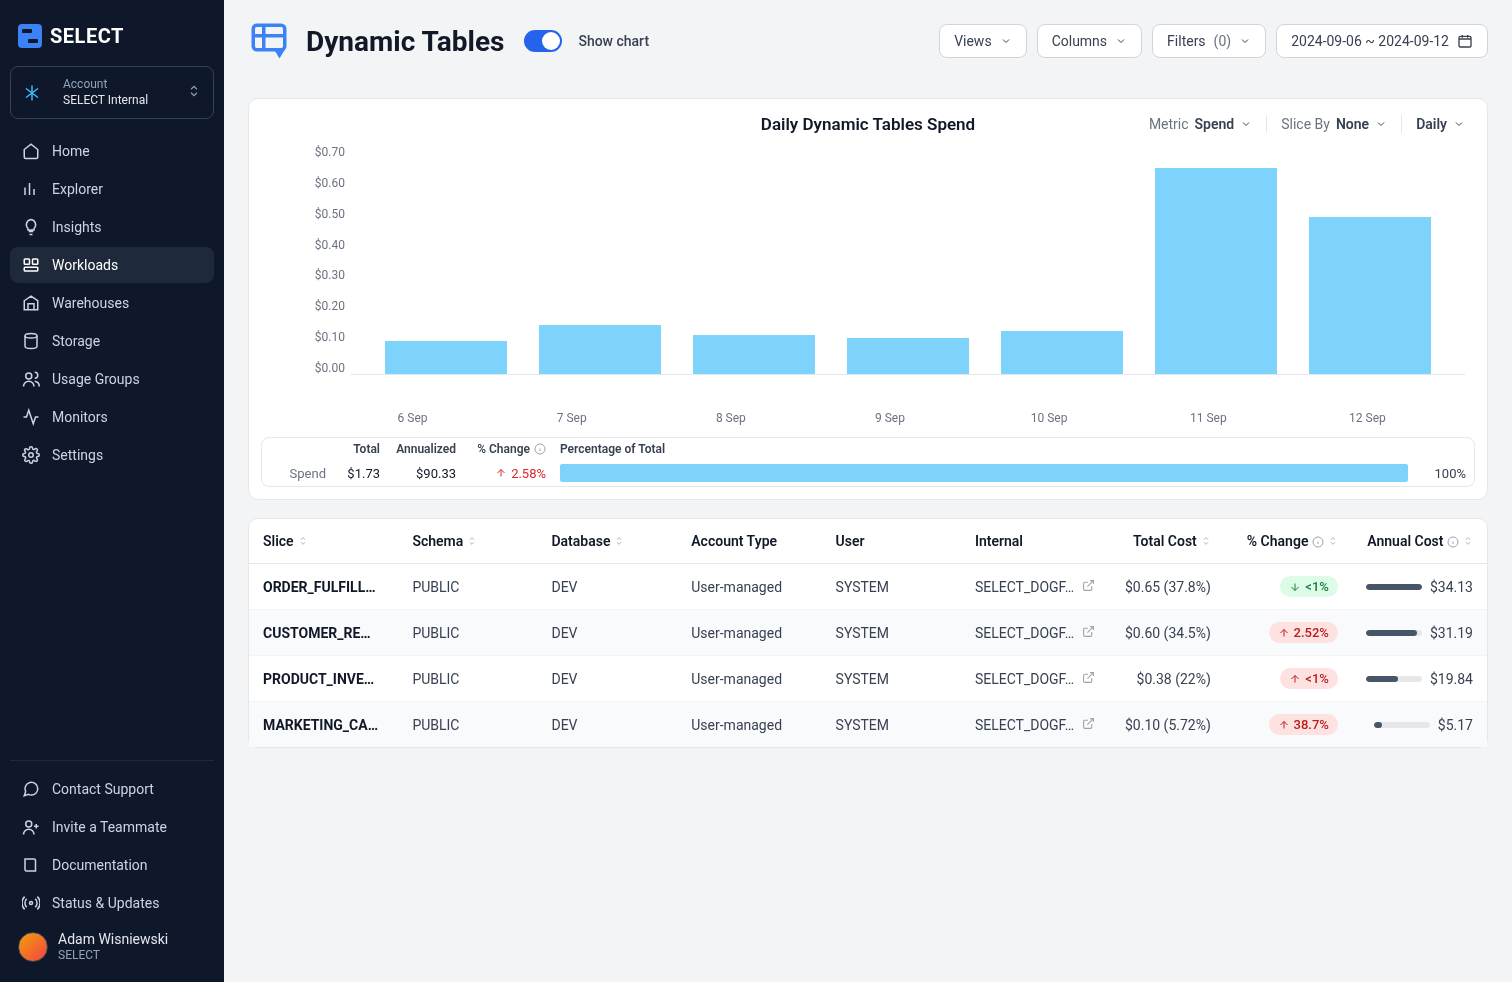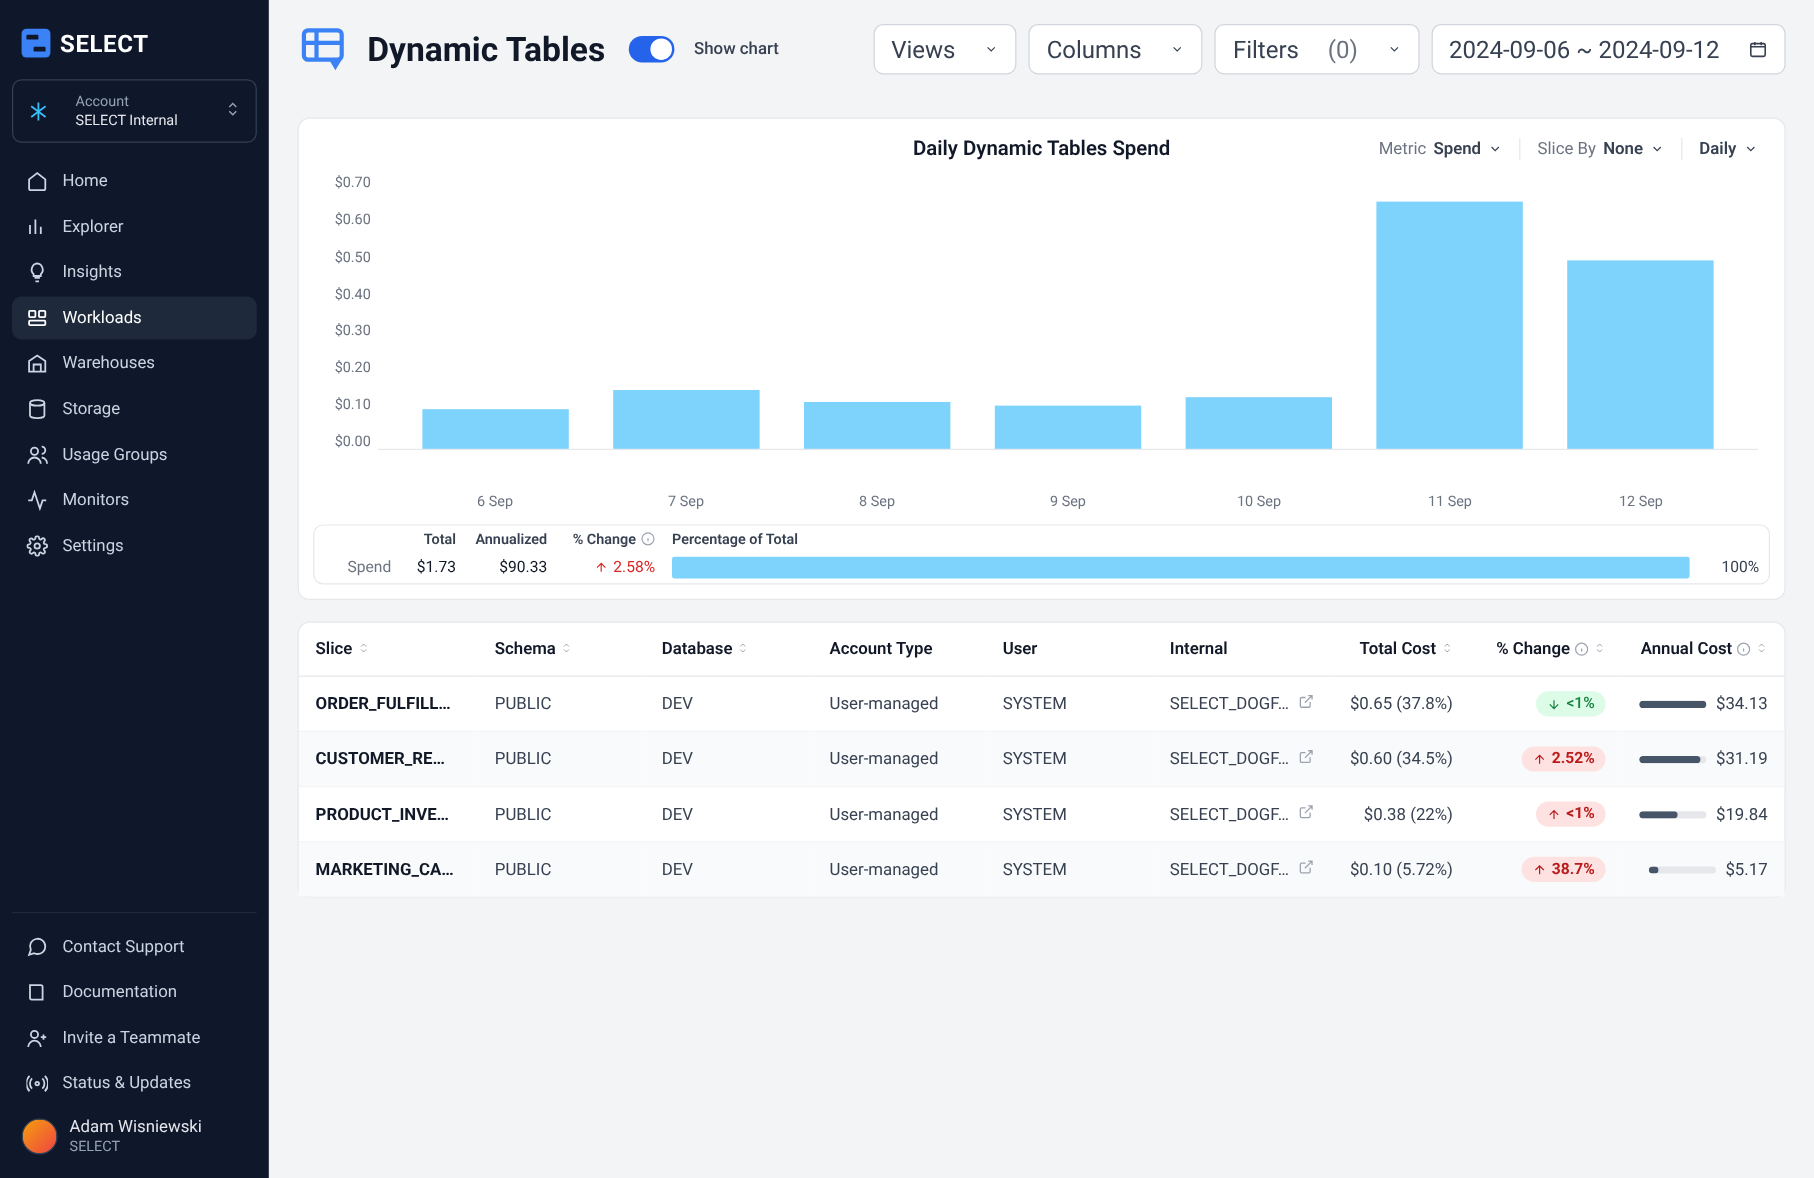--- a/index.html
+++ b/index.html
@@ -160,22 +160,22 @@
 .toggle-label { color: #374151; font-weight: 500; }
 .header-spacer { flex: 1; }
 .toolbar { display: flex; gap: 10px; }
 .btn {
   background: white;
   border: 1px solid #d1d5db;
   border-radius: 8px;
   padding: 8px 14px;
   display: flex;
   align-items: center;
-  gap: 24px;
-  font-size: 20px;
+  gap: 8px;
+  font-size: 14px;
   color: #374151;
   cursor: pointer;
 }
 .btn .count { color: #6b7280; }
 
 
 .card {
   background: white;
   border: 1px solid #e5e7eb;
   border-radius: 10px;
@@ -220,20 +220,21 @@
   width: 44px;
   display: flex;
   flex-direction: column;
   justify-content: space-between;
   font-size: 12px;
   color: #6b7280;
   text-align: right;
   padding-right: 6px;
   padding-bottom: 0;
   height: 230px;
+  margin-left: 36px;
 }
 .plot {
   flex: 1;
   position: relative;
   border-bottom: 1px solid #e5e7eb;
   height: 230px;
 }
 .bars {
   position: absolute;
   inset: 0;
@@ -315,21 +316,21 @@
 .badge {
   display: inline-flex;
   align-items: center;
   gap: 4px;
   padding: 3px 9px;
   border-radius: 999px;
   font-size: 13px;
   font-weight: 500;
 }
 .badge-down { background: #dcfce7; color: #15803d; }
-.badge-up { background: #fee2e2; color: #b91c1c; font-weight: bold; }
+.badge-up { background: #fee2e2; color: #b91c1c; }
 .mini-bar-wrap {
   display: flex;
   align-items: center;
   gap: 8px;
   justify-content: flex-end;
 }
 .mini-bar {
   width: 56px;
   height: 6px;
   background: #e5e7eb;
@@ -446,30 +447,30 @@
 
   <div class="bottom-nav">
     <div class="nav-item">
       <svg width="18" height="18" viewBox="0 0 24 24" fill="none" stroke="currentColor" stroke-width="2">
           <path d="M21 11.5a8.38 8.38 0 0 1-8.5 8.5 8.5 8.5 0 0 1-3.9-.9L3 21l1.9-5.6A8.5 8.5 0 1 1 21 11.5z"></path>
         </svg>
       <span>Contact Support</span>
     </div>
     <div class="nav-item">
       <svg width="18" height="18" viewBox="0 0 24 24" fill="none" stroke="currentColor" stroke-width="2">
-          <path d="M4 4h12a2 2 0 0 1 2 2v14H6a2 2 0 0 1-2-2z"></path>
-        </svg>
-      <span>Documentation</span>
-    </div>
-    <div class="nav-item">
-      <svg width="18" height="18" viewBox="0 0 24 24" fill="none" stroke="currentColor" stroke-width="2">
           <circle cx="9" cy="8" r="4"></circle>
           <path d="M2 22a7 7 0 0 1 14 0M19 8v6M16 11h6"></path>
         </svg>
       <span>Invite a Teammate</span>
+    </div>
+    <div class="nav-item">
+      <svg width="18" height="18" viewBox="0 0 24 24" fill="none" stroke="currentColor" stroke-width="2">
+          <path d="M4 4h12a2 2 0 0 1 2 2v14H6a2 2 0 0 1-2-2z"></path>
+        </svg>
+      <span>Documentation</span>
     </div>
     <div class="nav-item">
       <svg width="18" height="18" viewBox="0 0 24 24" fill="none" stroke="currentColor" stroke-width="2">
           <circle cx="12" cy="12" r="2"></circle>
           <path d="M6.3 6.3a8 8 0 0 0 0 11.4M17.7 6.3a8 8 0 0 1 0 11.4M3.5 3.5a12 12 0 0 0 0 17M20.5 3.5a12 12 0 0 1 0 17"></path>
         </svg>
       <span>Status &amp; Updates</span>
     </div>
   </div>
 

